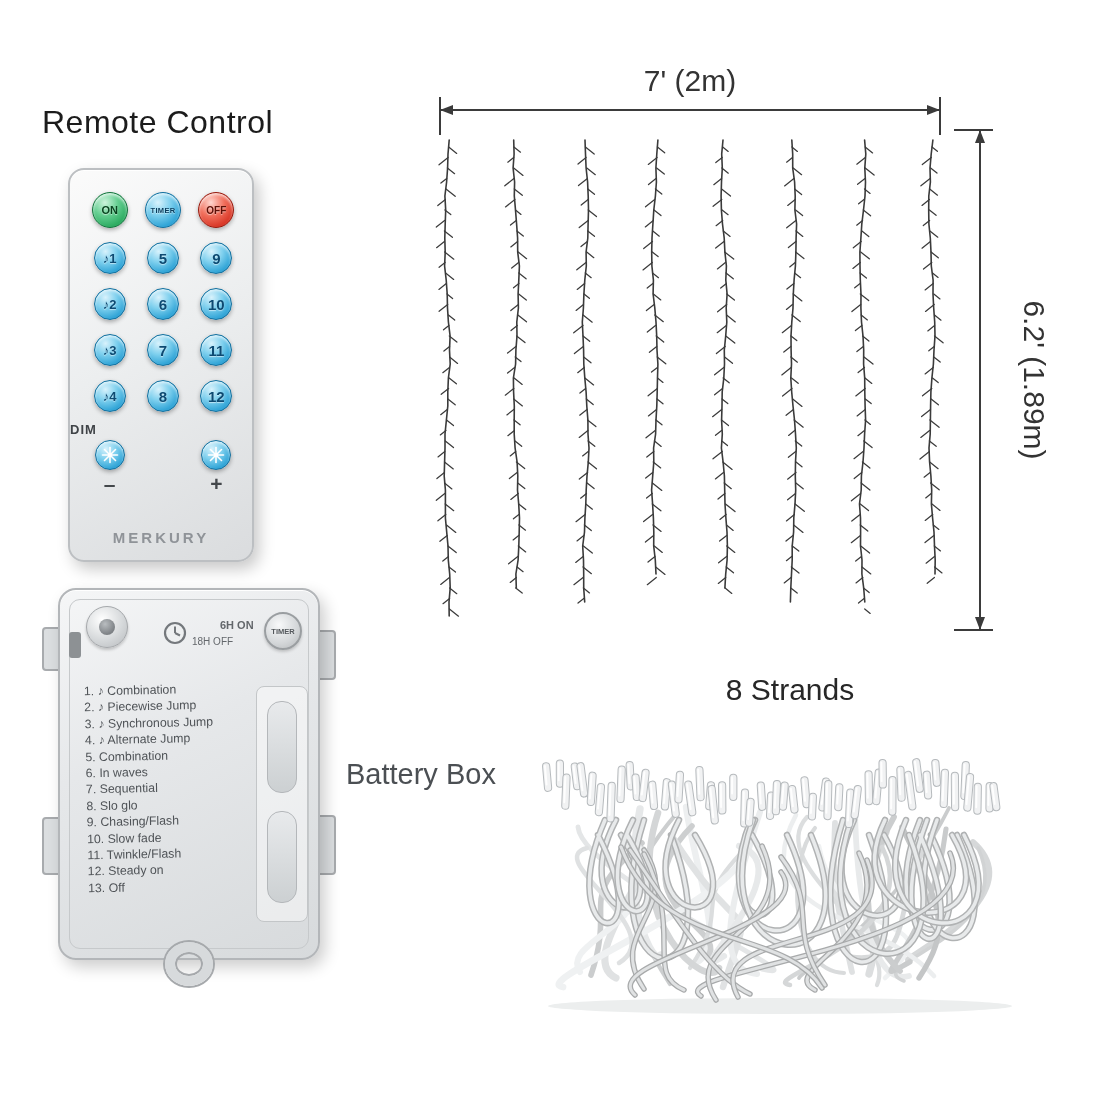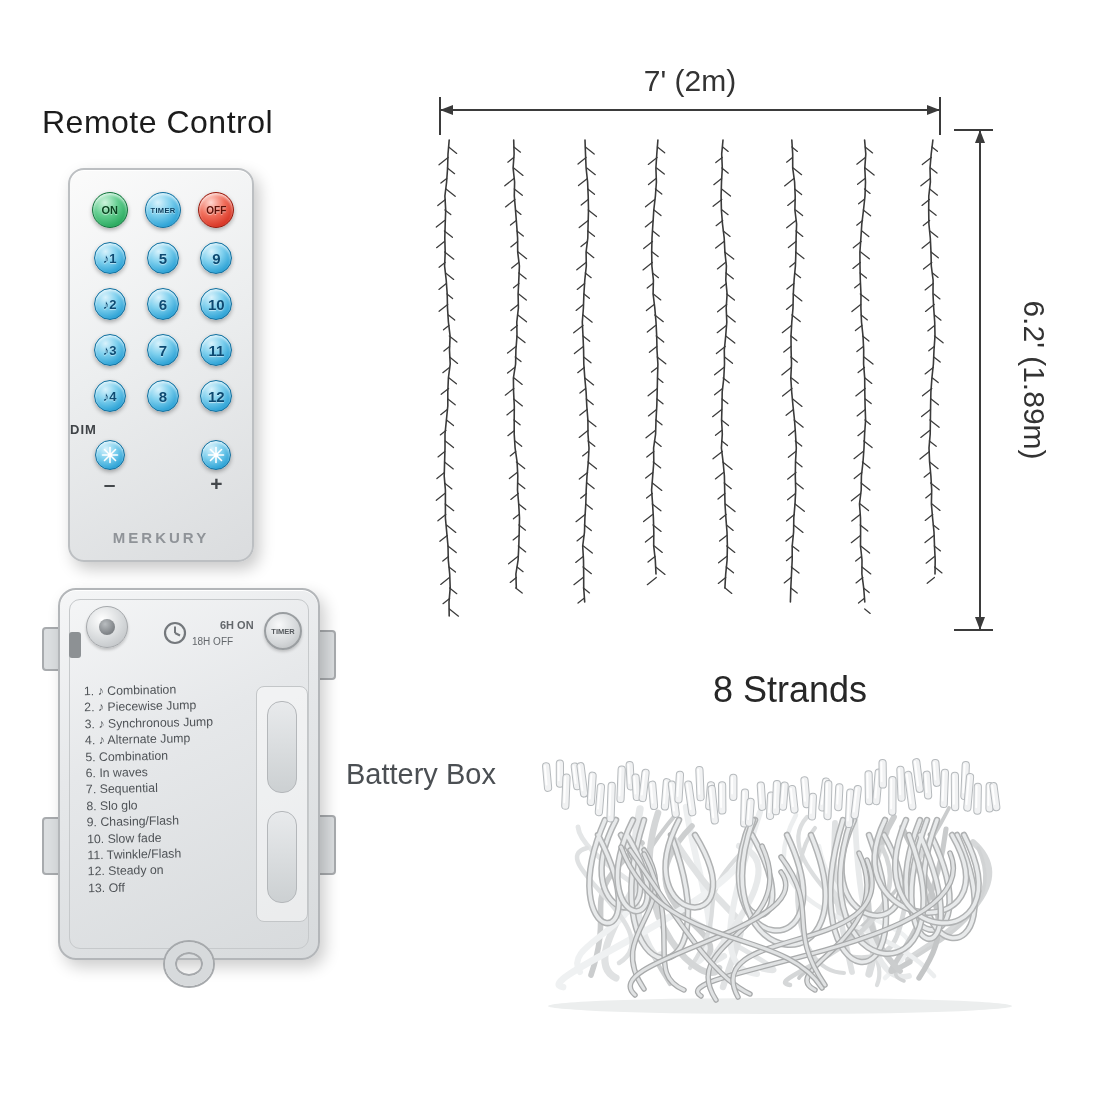--- a/index.html
+++ b/index.html
@@ -103,21 +103,21 @@
   .clip.l2 { left:-18px; top:227px; height:58px; }
   .clip.r1 { right:-18px; top:40px; height:50px; }
   .clip.r2 { right:-18px; top:225px; height:60px; }
   #battery-loop { position:absolute; left:50%; transform:translateX(-50%); bottom:-28px;
     width:48px; height:44px; border-radius:50%; border:10px solid #d7dadc;
     box-shadow:0 0 0 2px #a6a9ac, inset 0 0 0 2px #a6a9ac; }
   #battery-caption { left:328px; top:758px; font-size:29px; color:#4b4f53;margin-left:18px; }
 
   
   #lights-title { left:555px; top:670px; width:470px; text-align:center; color:#272727; }
-  #lights-title .l1 { font-size:36px; line-height:40px; }
+  #lights-title .l1 { font-size:30px; line-height:40px; }
   #lights-title .l2 { font-size:30px; line-height:40px; }
   #lights-photo { left:535px; top:750px; }
 </style>
 </head>
 <body>
 
 <div id="remote-title" class="abs">Remote Control</div>
 
 <div id="remote-body" class="abs">
   <div class="btn-grid">

